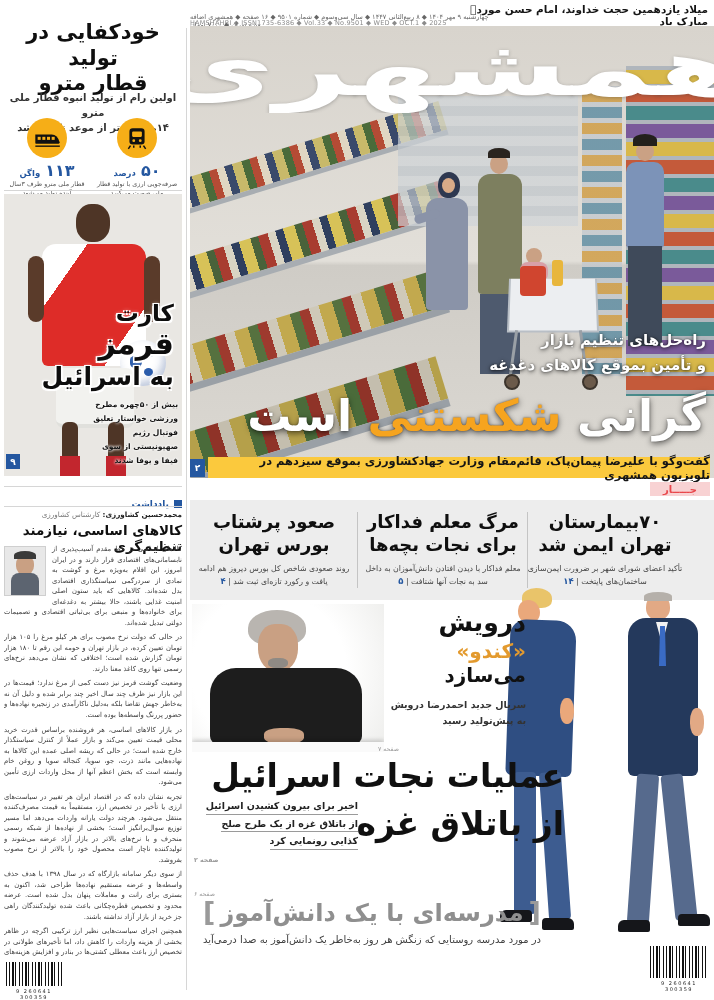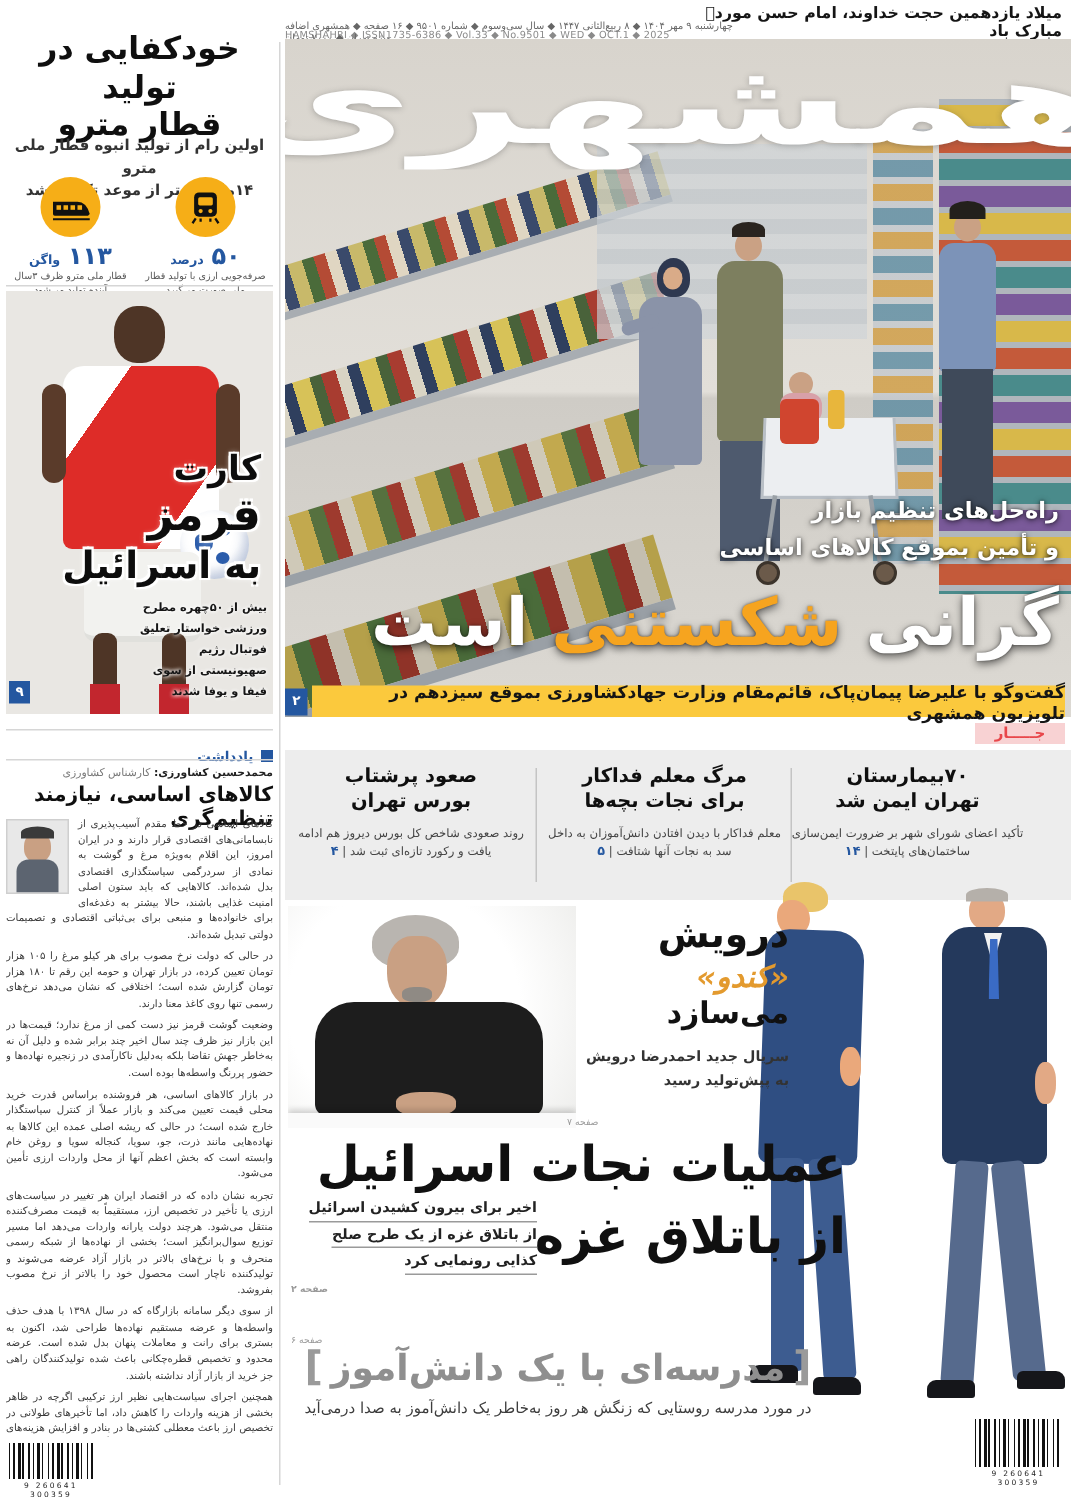--- a/index.html
+++ b/index.html
@@ -42,28 +42,28 @@
   .kicker{font-size:15px;font-weight:800;color:#fff;text-shadow:0 1px 4px rgba(0,0,0,.75),0 0 2px rgba(0,0,0,.5);}
   .lead-head{font-size:44px;font-weight:800;white-space:nowrap;
              text-shadow:0 2px 6px rgba(0,0,0,.6),0 0 2px rgba(0,0,0,.45);}
   .lead-head .w{color:#fff;} .lead-head .y{color:#f6a41f;}
   .lead-bar{background:#fbc93d;font-size:11.5px;font-weight:800;color:#151515;
             display:flex;align-items:center;justify-content:center;}
   .tab-red{background:#f8d2d3;color:#e8474b;font-size:10px;font-weight:800;
            display:flex;align-items:center;justify-content:center;letter-spacing:1px;}
   
   .band{background:#ededed;}
-  .brief-title{font-size:13px;font-weight:800;line-height:1.3;color:#0f0f0f;}
+  .brief-title{font-size:18px;font-weight:800;line-height:1.3;color:#0f0f0f;}
   .brief-sub{font-size:7.8px;color:#444;line-height:1.6;}
   .brief-pg{color:#2457a0;font-weight:800;font-size:8.5px;}
   .vline{width:1px;background:#c4c4c4;}
   
   .dar-h1{font-size:25px;font-weight:800;color:#111;}
   .dar-h2{font-size:20px;font-weight:800;color:#111;}
-  .dar-h2 .q{color:#e39a2e;font-style:italic;}
+  .dar-h2 .q{color:#e39a2e;}
   .dar-sub{font-size:9.5px;font-weight:600;color:#333;line-height:1.7;}
   
   .gaza-h{font-size:33px;font-weight:800;color:#101010;white-space:nowrap;}
   .gaza-sub{font-size:9.5px;font-weight:600;color:#222;}
   .gaza-sub .ln{display:inline-block;border-bottom:1px solid #9a9a9a;padding-bottom:2.5px;margin-bottom:3px;}
   
   .school-h{font-size:24px;font-weight:800;color:#8f8f8f;white-space:nowrap;}
   .school-br{font-size:27px;font-weight:800;color:#9a9a9a;}
   .school-sub{font-size:10px;font-weight:400;color:#3d3d3d;}
   
@@ -217,21 +217,21 @@
     <div class="shape" style="left:392px;top:304px;width:3px;height:46px;background:#9aa0a6;transform:rotate(-8deg);"></div>
     <div class="shape" style="left:314px;top:348px;width:12px;height:12px;border-radius:50%;background:#6b5a4a;border:2px solid #3c342c;"></div>
     <div class="shape" style="left:392px;top:348px;width:12px;height:12px;border-radius:50%;background:#6b5a4a;border:2px solid #3c342c;"></div>
   </div>
 
   <div class="abs c" style="left:190px;top:24px;width:524px;overflow:hidden;">
     <div class="masthead">همشهری</div>
   </div>
 
   <div class="abs kicker r" style="left:380px;top:331px;width:326px;">راه‌حل‌های تنظیم بازار</div>
-  <div class="abs kicker r" style="left:380px;top:356px;width:326px;">و تأمین بموقع کالاهای اساسی</div>
+  <div class="abs kicker r" style="left:380px;top:356px;width:326px;">و تأمین بموقع کالاهای دغدغه</div>
   <div class="abs lead-head r" style="left:196px;top:390px;width:510px;">
     <span class="w">گرانی</span>
     <span class="y">شکستنی</span>
     <span class="w">است</span>
   </div>
   <div class="abs badge" style="left:190px;top:459px;width:15px;height:18px;">۲</div>
   <div class="abs lead-bar" style="left:208px;top:457px;width:502px;height:21px;">گفت‌وگو با علیرضا پیمان‌پاک، قائم‌مقام وزارت جهادکشاورزی بموقع سیزدهم در تلویزیون همشهری</div>
 
   <div class="abs tab-red" style="left:650px;top:482px;width:60px;height:14px;">جـــــار</div>
 

